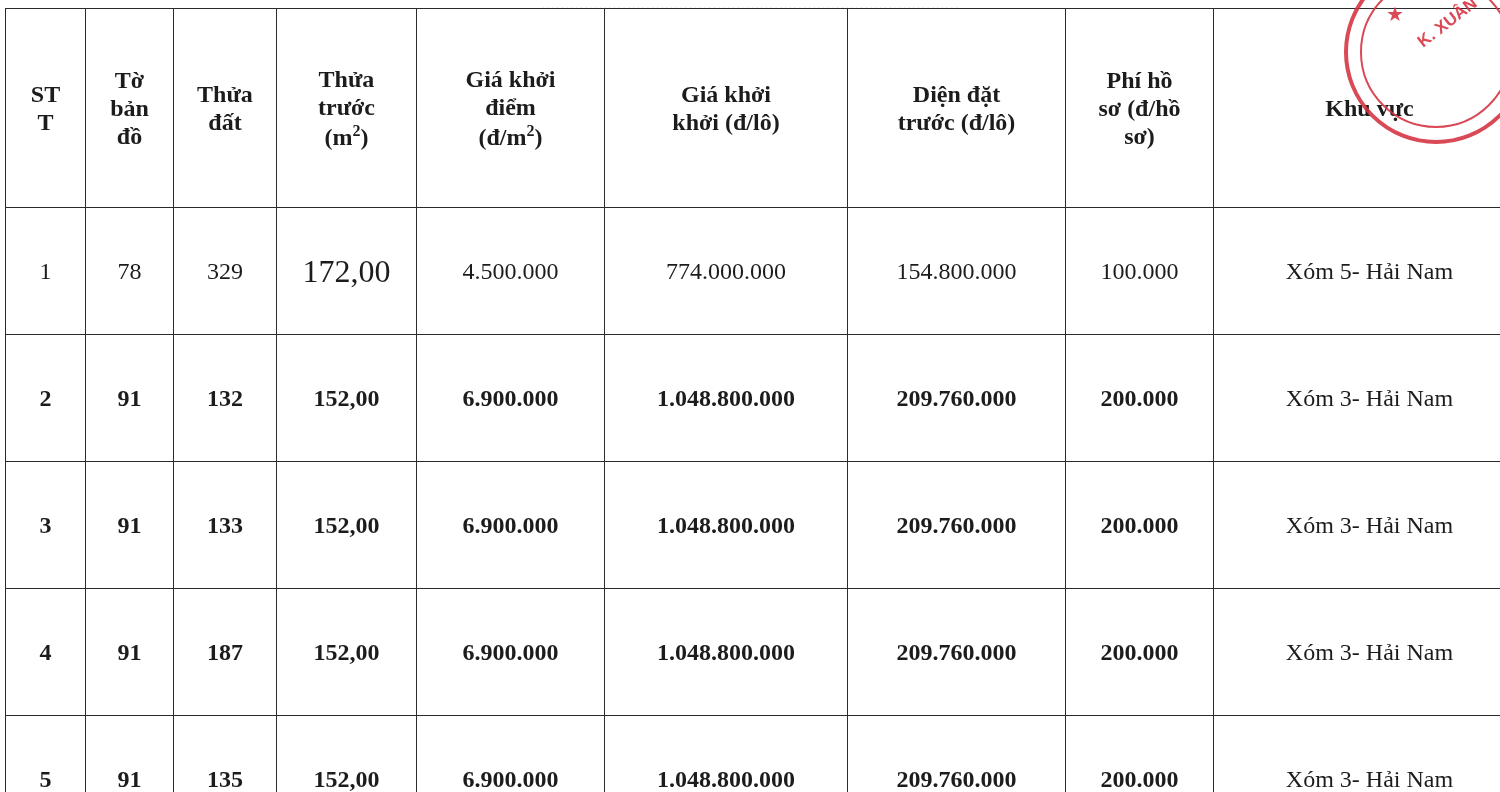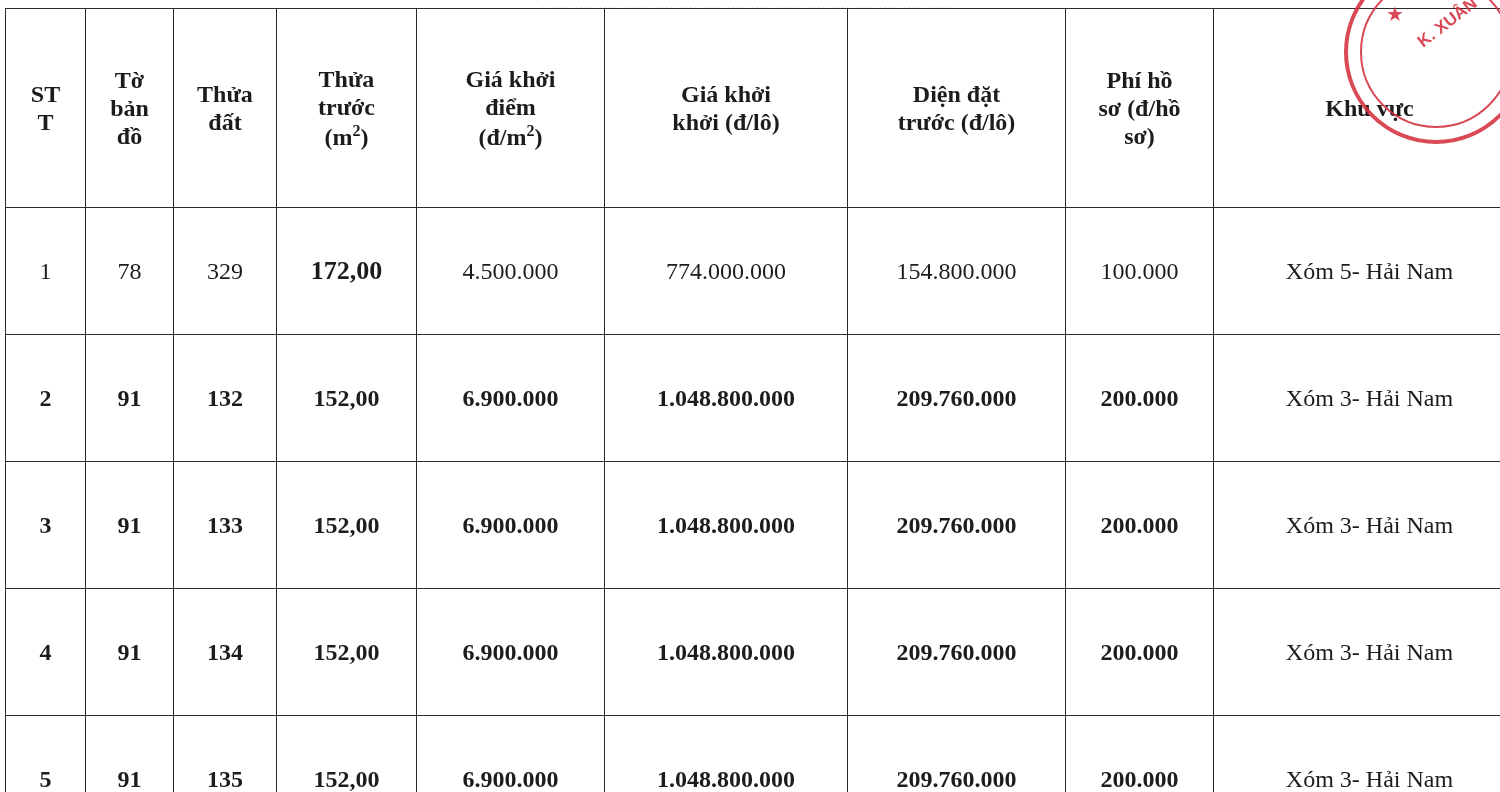--- a/index.html
+++ b/index.html
@@ -75,22 +75,22 @@
   tbody td {
     height: 118px;
     font-weight: normal;
   }
 
   tbody tr.bold-row td {
     font-weight: bold;
   }
 
   tbody td.area-cell {
-    font-weight: bold;
-    font-size: 26px;
+    font-weight: normal;
+    font-size: 32px;
   }
 
   
   col.c-stt    { width: 80px; }
   col.c-to     { width: 88px; }
   col.c-thua   { width: 103px; }
   col.c-dien   { width: 140px; }
   col.c-giam2  { width: 188px; }
   col.c-gialo  { width: 243px; }
   col.c-tien   { width: 218px; }
@@ -238,21 +238,21 @@
         <td>152,00</td>
         <td>6.900.000</td>
         <td>1.048.800.000</td>
         <td>209.760.000</td>
         <td>200.000</td>
         <td style="font-weight:normal">Xóm 3- Hải Nam</td>
       </tr>
       <tr class="bold-row">
         <td>4</td>
         <td>91</td>
-        <td>134</td>
+        <td>187</td>
         <td>152,00</td>
         <td>6.900.000</td>
         <td>1.048.800.000</td>
         <td>209.760.000</td>
         <td>200.000</td>
         <td style="font-weight:normal">Xóm 3- Hải Nam</td>
       </tr>
       <tr class="bold-row">
         <td>5</td>
         <td>91</td>

